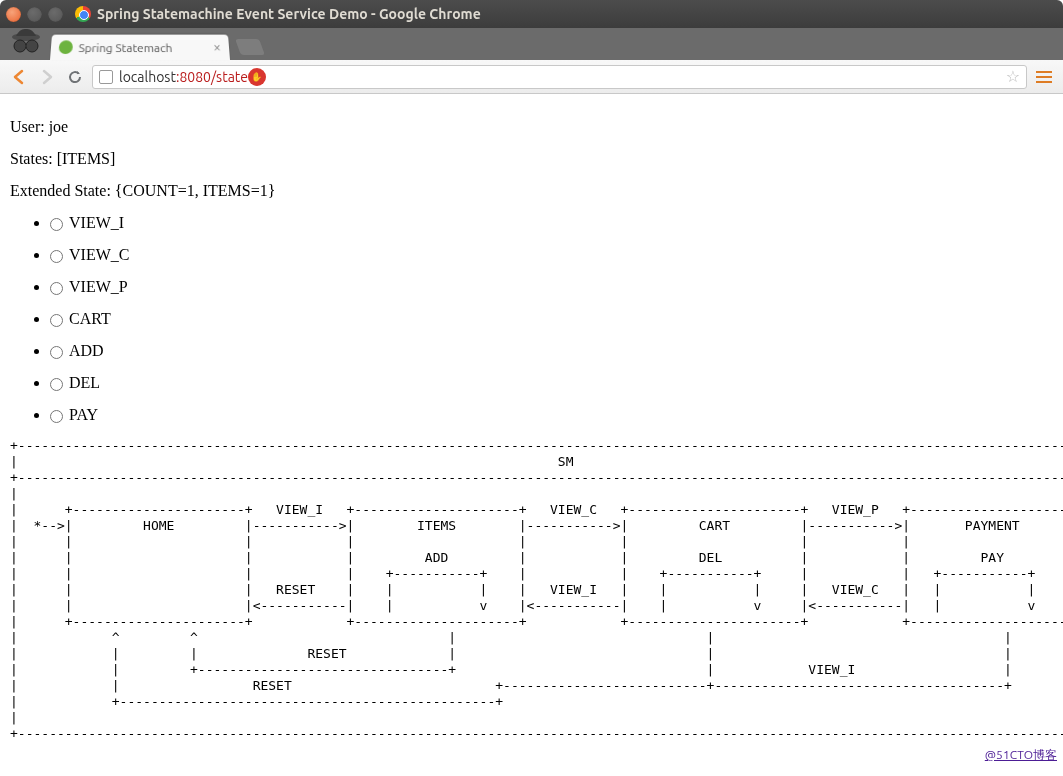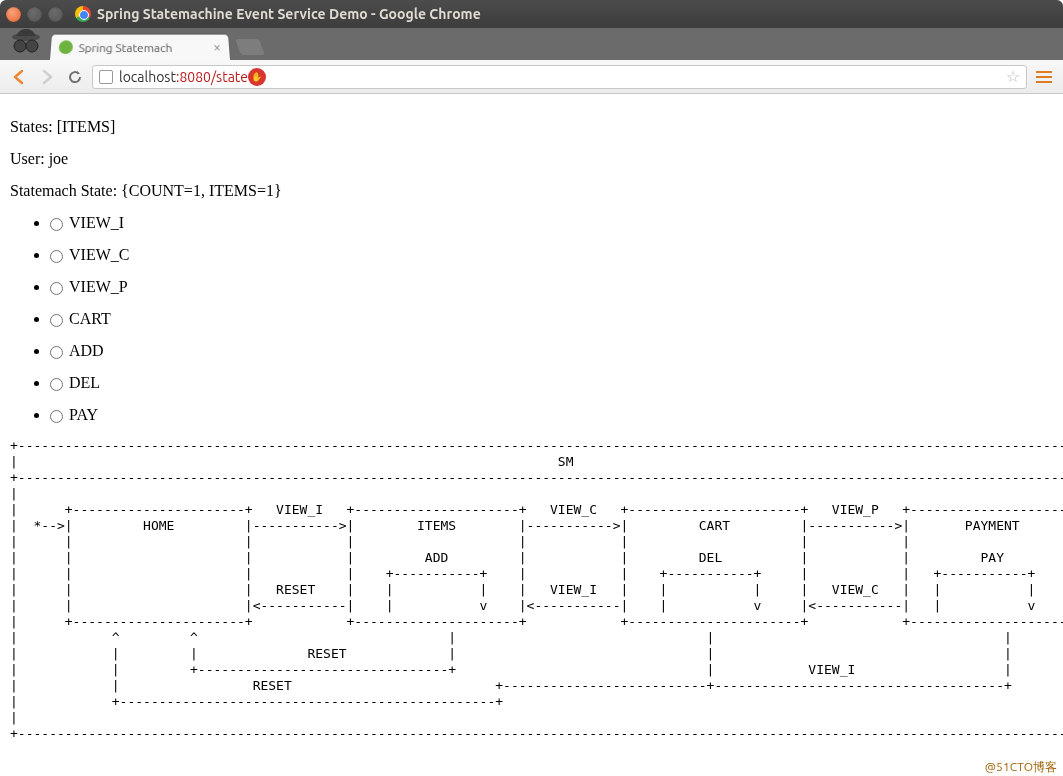--- a/index.html
+++ b/index.html
@@ -144,24 +144,25 @@
   }
   pre.diagram {
     font-family: "DejaVu Sans Mono", Menlo, Consolas, monospace;
     font-size: 13px;
     line-height: 16px;
     margin: 4px 0 0 0;
     white-space: pre;
   }
   .watermark {
     position: fixed;
-    right: 6px; bottom: 0;
-    color: #a16207;
+    right: 6px; bottom: 12px;
+    color: #4c1d95;
     font-size: 12px;
     pointer-events: none;
+    text-decoration: underline;
   }
 </style>
 </head>
 <body>
 
 <div class="titlebar">
   <span class="win-btn win-close"></span>
   <span class="win-btn win-min"></span>
   <span class="win-btn win-max"></span>
   <span class="chrome-icon"></span>
@@ -212,27 +213,27 @@
     <div class="menu-lines">
         <span></span>
         <span></span>
         <span></span>
       </div>
   </div>
 </div>
 
 <div class="page">
   <p>
+    <span>User: </span><span>joe</span>
+  </p>
+  <p>
     <span>States: </span><span>[ITEMS]</span>
   </p>
   <p>
-    <span>User: </span><span>joe</span>
-  </p>
-  <p>
-    <span>Statemach State: </span><span>{COUNT=1, ITEMS=1}</span>
+    <span>Extended State: </span><span>{COUNT=1, ITEMS=1}</span>
   </p>
 
   <ul>
     <li><input type="radio" name="ev" style=""><label>VIEW_I</label></li>
     <li><input type="radio" name="ev" style=""><label>VIEW_C</label></li>
     <li><input type="radio" name="ev" style=""><label>VIEW_P</label></li>
     <li><input type="radio" name="ev" style=""><label>CART</label></li>
     <li><input type="radio" name="ev" style=""><label>ADD</label></li>
     <li><input type="radio" name="ev" style=""><label>DEL</label></li>
     <li><input type="radio" name="ev" style=""><label>PAY</label></li>

